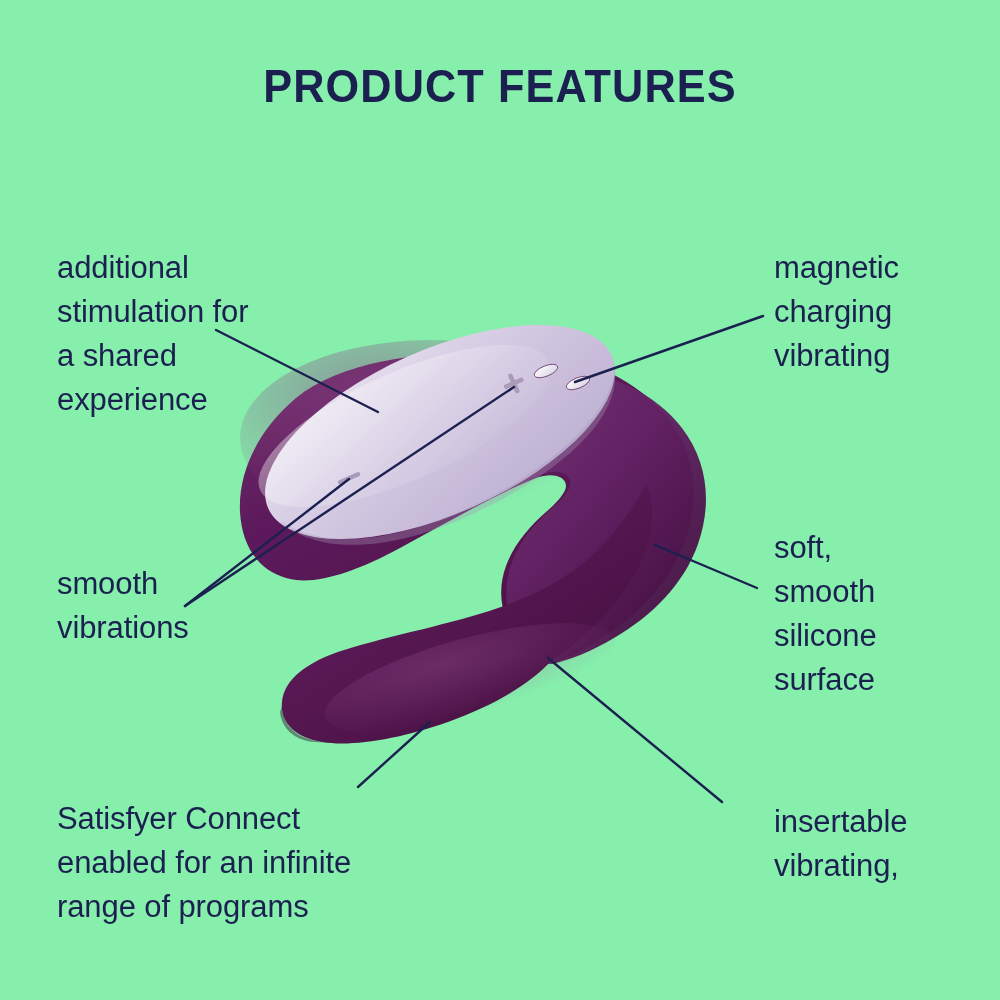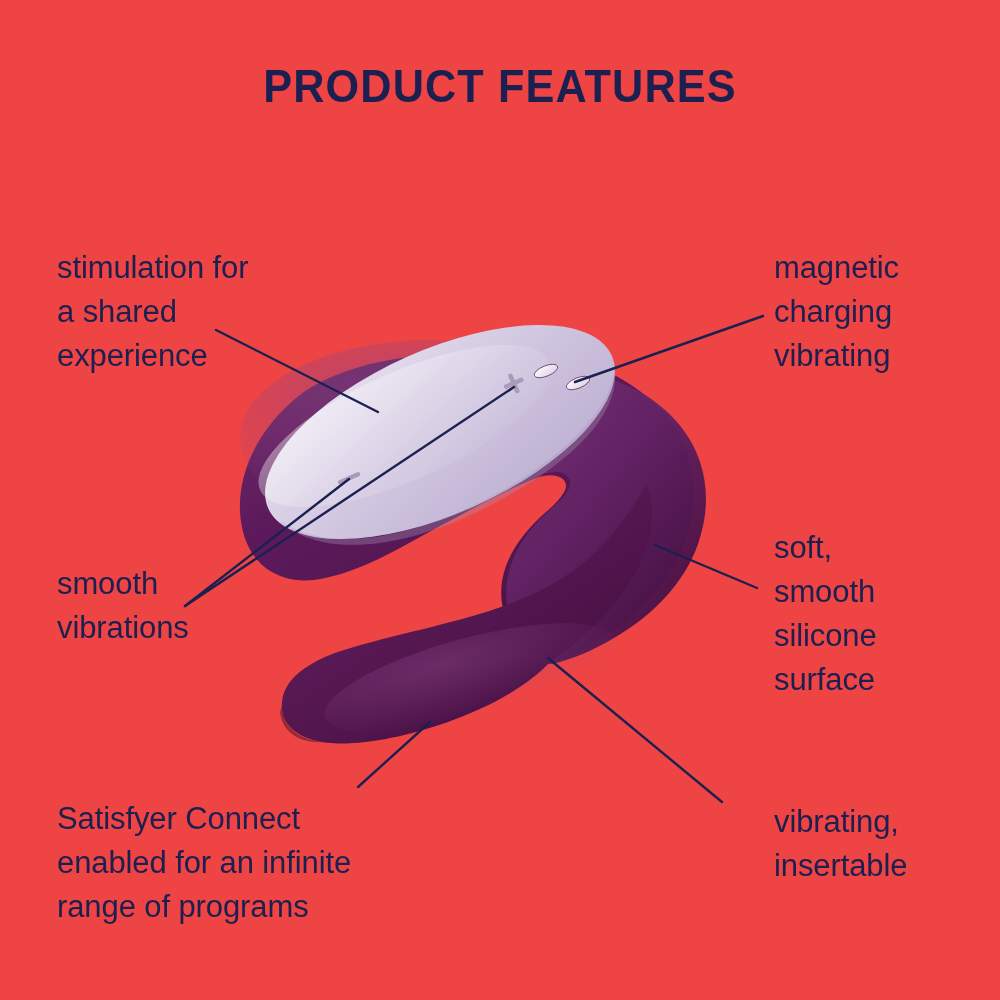--- a/index.html
+++ b/index.html
@@ -8,21 +8,21 @@
     padding: 0;
     background: #ffffff;
   }
   body {
     font-family: "Liberation Sans", sans-serif;
   }
   #page {
     position: relative;
     width: 1000px;
     height: 1000px;
-    background: #ef4444;
+    background: #86efac;
     overflow: hidden;
   }
   #page-title {
     position: absolute;
     top: 58px;
     left: 0;
     width: 1000px;
     text-align: center;
     font-family: "Liberation Sans", sans-serif;
     font-weight: 700;
@@ -197,20 +197,21 @@
       <line x1="763" y1="316" x2="575" y2="382"></line>
       <line x1="185" y1="606" x2="349" y2="479"></line>
       <line x1="185" y1="606" x2="514" y2="387"></line>
       <line x1="757" y1="588" x2="655" y2="545"></line>
       <line x1="358" y1="787" x2="430" y2="722"></line>
       <line x1="722" y1="802" x2="548" y2="658"></line>
     </g>
   </svg>
 
   <div class="callout" id="c-additional">
+    <span class="ln">additional</span>
     <span class="ln">stimulation for</span>
     <span class="ln">a shared</span>
     <span class="ln">experience</span>
   </div>
 
   <div class="callout" id="c-magnetic">
     <span class="ln">magnetic</span>
     <span class="ln">charging</span>
     <span class="ln">vibrating</span>
   </div>
@@ -227,17 +228,17 @@
     <span class="ln">surface</span>
   </div>
 
   <div class="callout" id="c-satisfyer">
     <span class="ln">Satisfyer Connect</span>
     <span class="ln">enabled for an infinite</span>
     <span class="ln">range of programs</span>
   </div>
 
   <div class="callout" id="c-vibrating">
+    <span class="ln">insertable</span>
     <span class="ln">vibrating,</span>
-    <span class="ln">insertable</span>
   </div>
 
 </div>
 
 </body></html>

